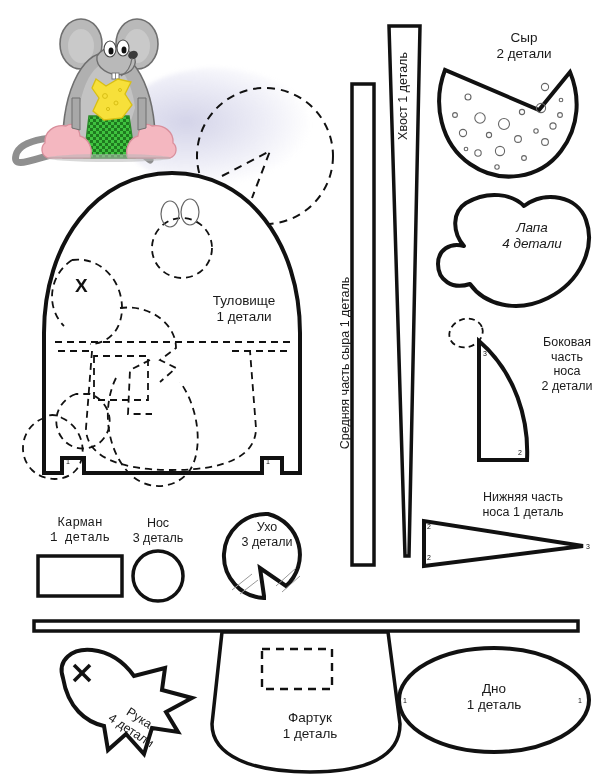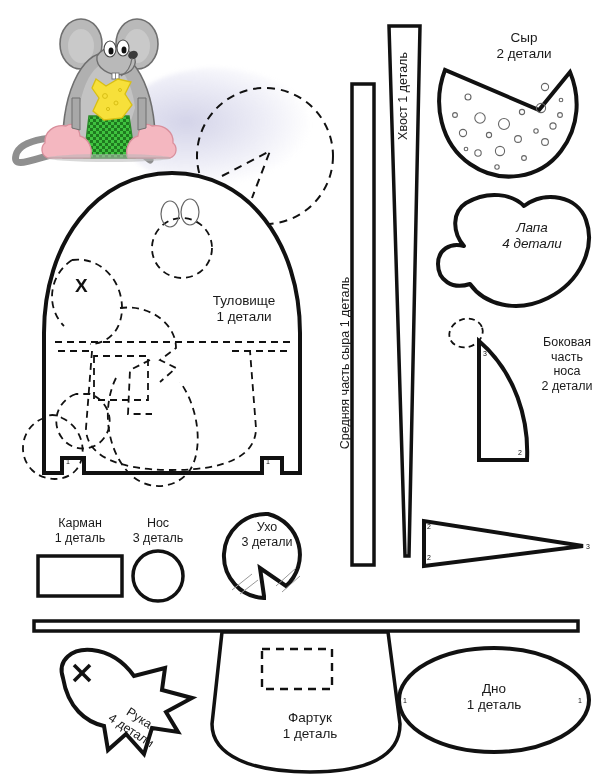--- a/index.html
+++ b/index.html
@@ -242,29 +242,31 @@
 2 детали</div>
 
   <div class="lbl lbl-14" style="left:479px;top:212px;width:106px;font-style:italic;">Лапа
 4 детали</div>
 
   <div class="lbl lbl-13" style="left:524px;top:303px;width:86px;margin-top:24px;">Боковая
 часть
 носа
 2 детали</div>
 
+  <div class="lbl lbl-13" style="left:443px;top:482px;width:160px;">Нижняя часть
+носа 1 деталь</div>
 
   <div class="lbl lbl-13 rot90" style="left:338px;top:520px;width:330px;">Средняя часть сыра 1 деталь</div>
 
   <div class="lbl lbl-13 rot90" style="left:396px;top:168px;width:160px;">Хвост 1 деталь</div>
 
   <div class="lbl lbl-14" style="left:185px;top:285px;width:118px;">Туловище
 1 детали</div>
 
-  <div class="lbl lbl-13" style="left:29px;top:508px;width:102px;">Карман
+  <div class="lbl lbl-13" style="left:29px;top:508px;width:102px;font-family:Liberation Mono, monospace;">Карман
 1 деталь</div>
 
   <div class="lbl lbl-13" style="left:111px;top:508px;width:94px;">Нос
 3 деталь</div>
 
   <div class="lbl lbl-13" style="left:222px;top:512px;width:90px;">Ухо
 3 детали</div>
 
   <div class="lbl lbl-13 rotdiag" style="left:112px;top:684px;width:74px;text-align:center;">Рука
 4 детали</div>

